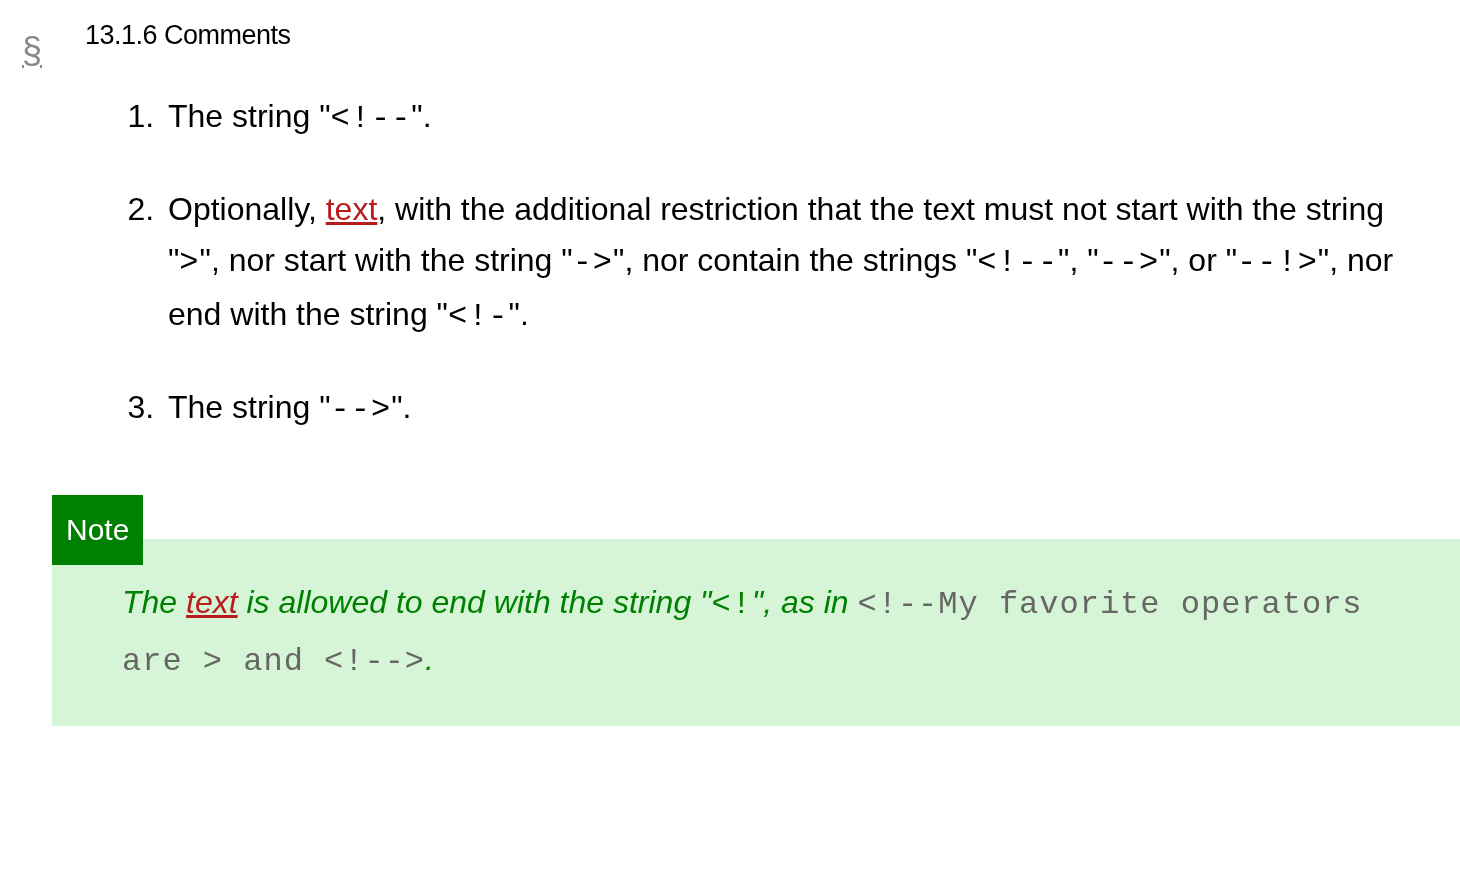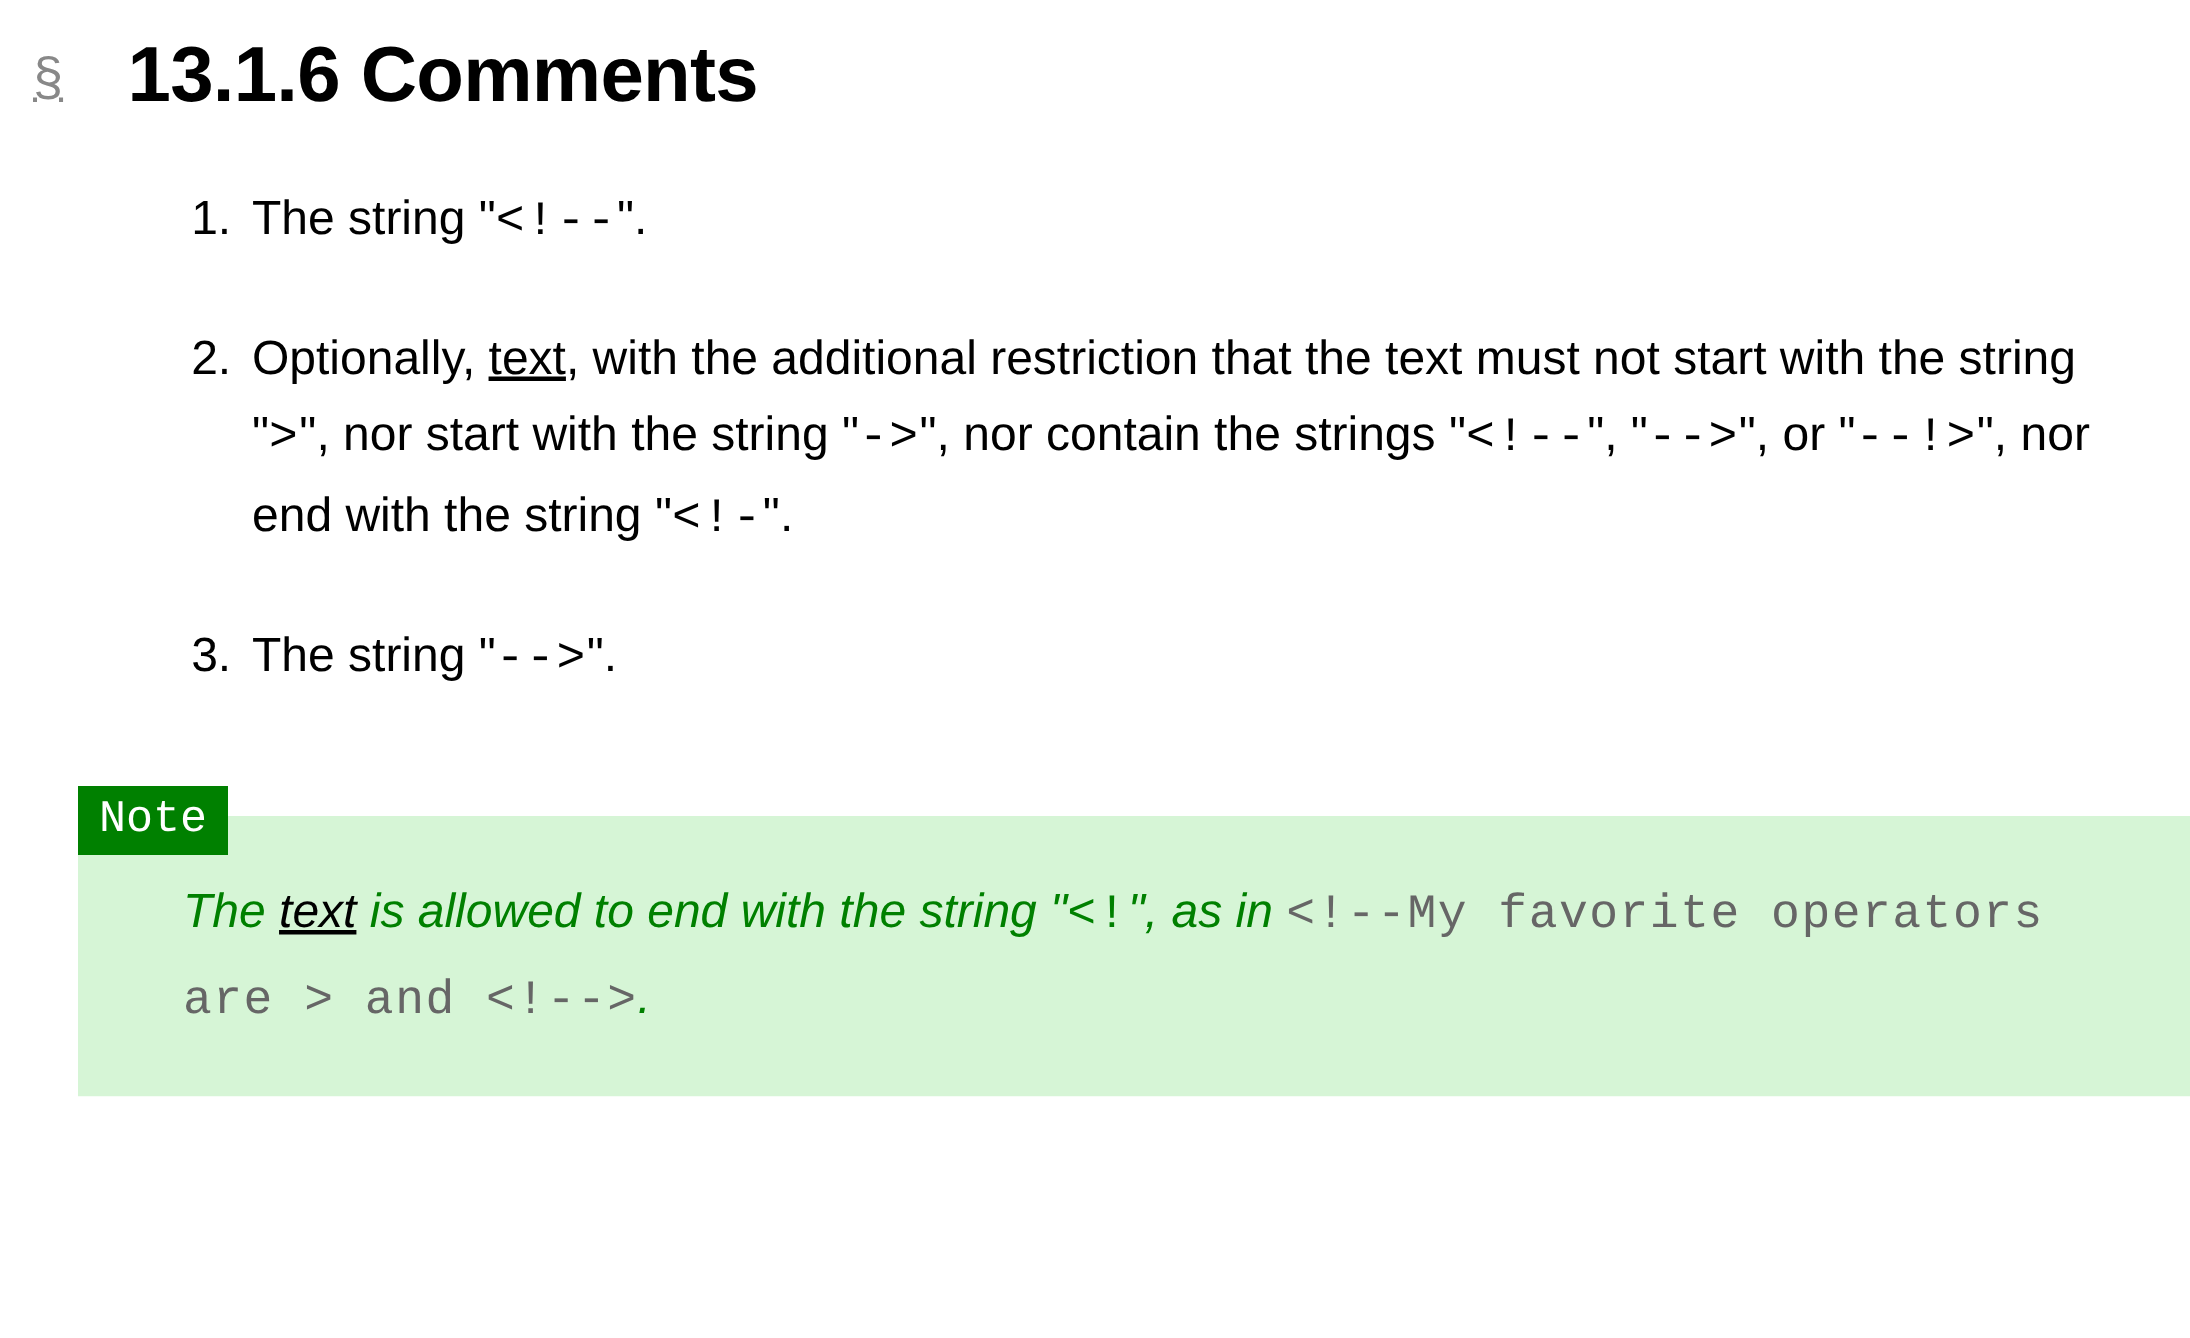--- a/index.html
+++ b/index.html
@@ -16,22 +16,22 @@
   }
   .section-mark {
     position: absolute;
     left: 22px;
     top: 30px;
     color: #888888;
     font-size: 36px;
     font-family: Arial, sans-serif;
   }
   h2.heading {
-    font-size: 52px;
-    font-weight: 700;
+    font-size: 27px;
+    font-weight: 400;
     margin: 0 0 40px 0;
     letter-spacing: -0.5px;
   }
   p.intro {
     font-size: 32px;
     line-height: 1.5;
     margin: 0 0 40px 0;
   }
   strong.dfn {
     font-weight: 700;
@@ -45,37 +45,36 @@
   ol.list li {
     margin-bottom: 40px;
     padding-left: 5px;
   }
   code.mono {
     font-family: "Consolas", "Menlo", "Courier New", monospace;
     font-size: 32px;
     letter-spacing: 1px;
   }
   a.ref {
-    color: #000000;
+    color: #b91c1c;
     text-decoration: underline;
   }
   .note-container {
     position: relative;
     margin-left: -33px;
     margin-right: -20px;
   }
   .note-label {
     display: inline-block;
     background: #008000;
     color: #ffffff;
     font-size: 30px;
-    padding: 6px 14px;
+    padding: 18px 14px;
     position: relative;
     z-index: 2;
-    font-family: Liberation Mono, monospace;
   }
   .note-body {
     background: #d6f5d6;
     padding: 36px 24px 36px 70px;
     margin-top: -26px;
     font-size: 32px;
     line-height: 1.7;
   }
   .note-body .ital {
     color: #008000;

